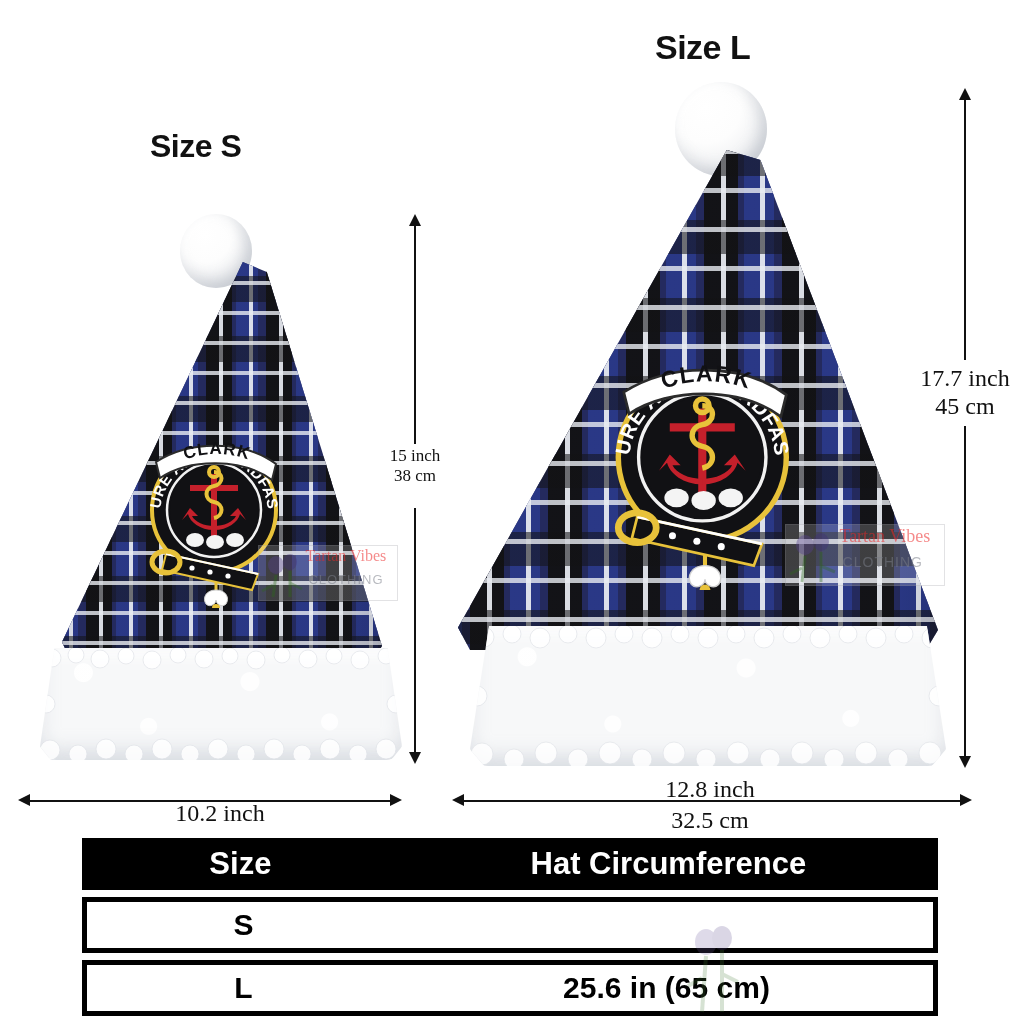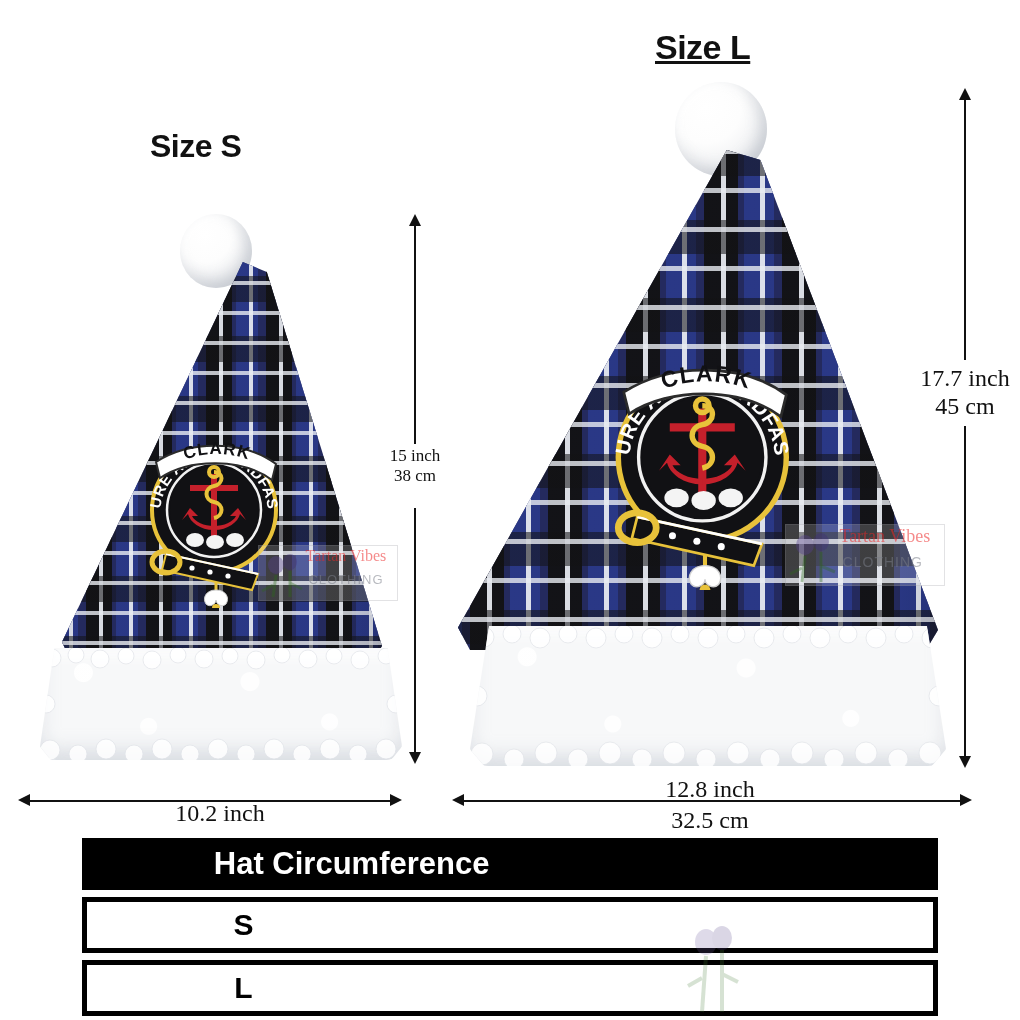--- a/index.html
+++ b/index.html
@@ -15,21 +15,21 @@
   
   .size-heading{
     position:absolute;
     font-family:"Liberation Sans",sans-serif;
     font-weight:bold;
     color:#111111;
     white-space:nowrap;
     letter-spacing:-0.5px;
   }
   #heading-s{left:150px;top:128px;font-size:32px;}
-  #heading-l{left:655px;top:28px;font-size:34px;text-decoration:underline;}
+  #heading-l{left:655px;top:28px;font-size:34px;}
 
   
   .hat{position:absolute;}
 
   
   .pom{
     position:absolute;
     border-radius:50%;
     background:
       radial-gradient(circle at 34% 28%, #ffffff 0%, #fdfdfd 38%, #f0f1f3 66%, #e2e4e8 88%, #d6d9df 100%);
@@ -443,27 +443,29 @@
   <div>
     <div class="dim-label" style="left:600px;top:775px;width:220px;font-size:24px;">12.8 inch</div>
     <div class="arrow left" style="left:452px;top:794px;"></div>
     <div class="hline" style="left:462px;top:800px;width:498px;"></div>
     <div class="arrow right" style="left:960px;top:794px;"></div>
     <div class="dim-label" style="left:600px;top:806px;width:220px;font-size:24px;">32.5 cm</div>
   </div>
 
   <div id="size-table">
     <div class="trow thead">
+      <div class="tcell col-size">Size</div>
       <div class="tcell col-circ">Hat Circumference</div>
     </div>
     <div class="trow tbody-row">
       <div class="tcell col-size">S</div>
     </div>
     <div class="trow tbody-row">
       <div class="tcell col-size">L</div>
+      <div class="tcell col-circ">25.6 in (65 cm)</div>
     </div>
   </div>
 
   <div style="position:absolute;left:686px;top:920px;width:54px;height:96px;opacity:.22;">
     <svg width="54" height="96">
       <ellipse cx="20" cy="22" rx="11" ry="13" fill="#6d5b9e"></ellipse>
       <ellipse cx="36" cy="18" rx="10" ry="12" fill="#5a4a8c"></ellipse>
       <path d="M20 36 L16 92" stroke="#4a7f3a" stroke-width="4"></path>
       <path d="M36 30 L36 92" stroke="#4a7f3a" stroke-width="4"></path>
       <path d="M16 58 L2 66 M36 54 L52 62" stroke="#4a7f3a" stroke-width="4"></path>

